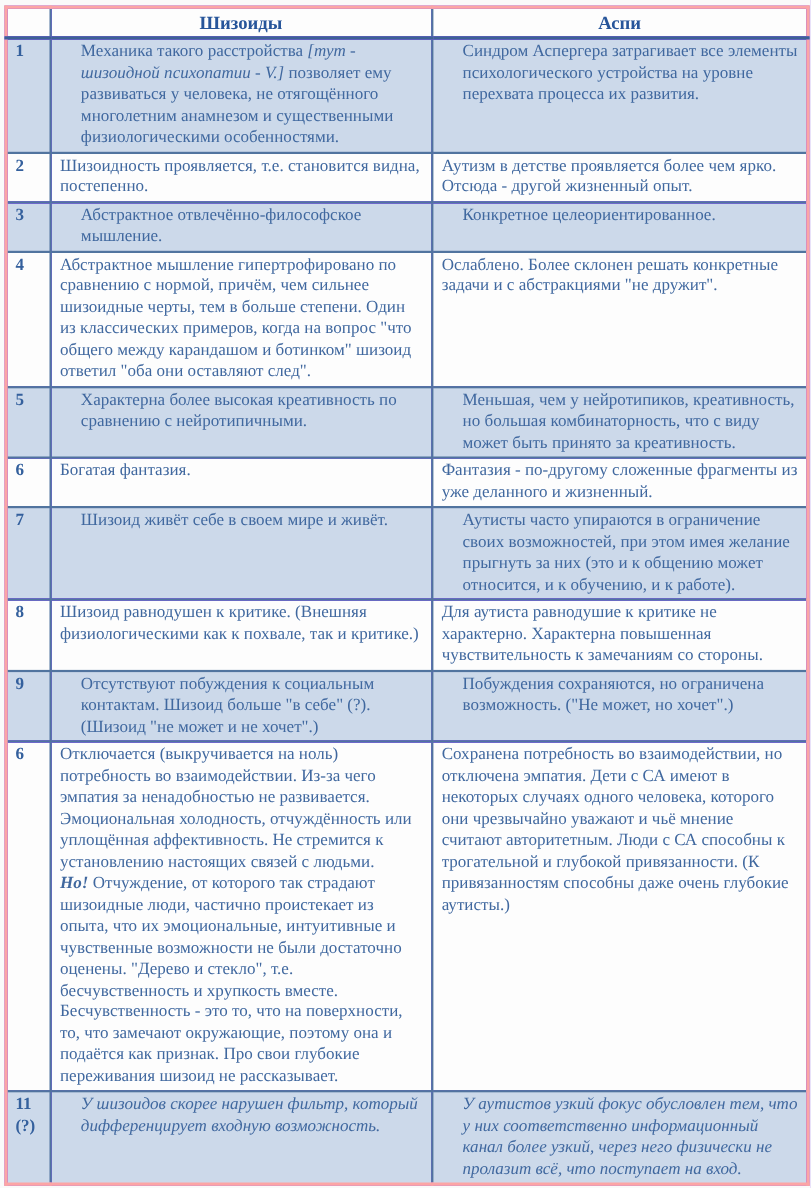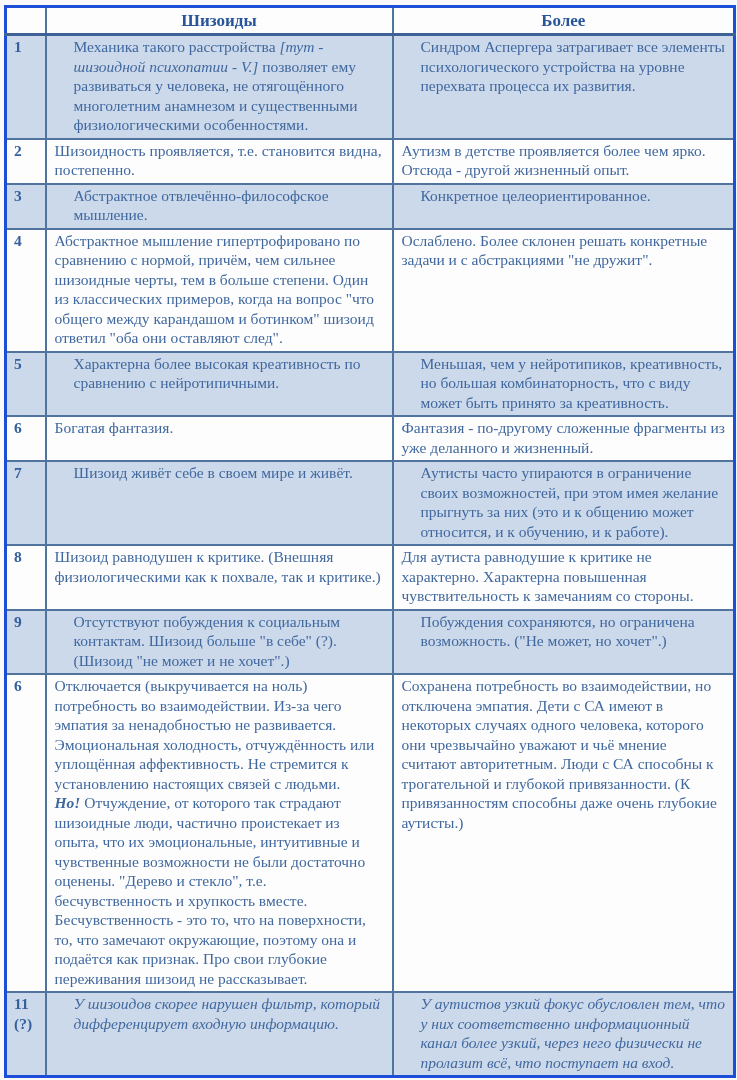--- a/index.html
+++ b/index.html
@@ -13,21 +13,21 @@
     box-sizing: border-box;
     padding: 5px 4px 6px 4px;
     background: #fafafa;
     font-family: "Liberation Serif", "DejaVu Serif", serif;
   }
   table.cmp {
     border-collapse: collapse;
     table-layout: fixed;
     width: 729px;
     background: #8b5cf6;
-    border: 3px solid #1d4ed8;
+    border: 3px solid #fca5a5;
   }
   table.cmp col.c-num   { width: 40px; }
   table.cmp col.c-left  { width: 347px; }
   table.cmp col.c-right { width: 342px; }
   table.cmp th, table.cmp td {
     border: 2px solid #51749f;
     vertical-align: top;
     padding: 1px 8px 3px 8px;
     font-size: 15.5px;
     line-height: 19.5px;
@@ -63,21 +63,21 @@
   <table class="cmp">
     <colgroup>
       <col class="c-num">
       <col class="c-left">
       <col class="c-right">
     </colgroup>
     <thead>
       <tr>
         <th></th>
         <th>Шизоиды</th>
-        <th>Более</th>
+        <th>Аспи</th>
       </tr>
     </thead>
     <tbody>
         <tr class="shaded">
           <td class="num"><span class="">1</span></td>
           <td><span class="">Механика такого расстройства </span><span class="it ">[тут - шизоидной психопатии - V.]</span><span class=""> позволяет ему развиваться у человека, не отягощённого многолетним анамнезом и существенными физиологическими особенностями.</span></td>
           <td><span class="">Синдром Аспергера затрагивает все элементы психологического устройства на уровне перехвата процесса их развития.</span></td>
         </tr>
         <tr class="plain">
           <td class="num"><span class="">2</span></td>
@@ -119,18 +119,18 @@
           <td><span class="">Отсутствуют побуждения к социальным контактам. Шизоид больше "в себе" (?). (Шизоид "не может и не хочет".)</span></td>
           <td><span class="">Побуждения сохраняются, но ограничена возможность. ("Не может, но хочет".)</span></td>
         </tr>
         <tr class="plain">
           <td class="num"><span class="">6</span></td>
           <td><span class="">Отключается (выкручивается на ноль) потребность во взаимодействии. Из-за чего эмпатия за ненадобностью не развивается. Эмоциональная холодность, отчуждённость или уплощённая аффективность. Не стремится к установлению настоящих связей с людьми.</span><br><span class="it bd">Но!</span><span class=""> Отчуждение, от которого так страдают шизоидные люди, частично проистекает из опыта, что их эмоциональные, интуитивные и чувственные возможности не были достаточно оценены. "Дерево и стекло", т.е. бесчувственность и хрупкость вместе. Бесчувственность - это то, что на поверхности, то, что замечают окружающие, поэтому она и подаётся как признак. Про свои глубокие переживания шизоид не рассказывает.</span></td>
           <td><span class="">Сохранена потребность во взаимодействии, но отключена эмпатия. Дети с СА имеют в некоторых случаях одного человека, которого они чрезвычайно уважают и чьё мнение считают авторитетным. Люди с СА способны к трогательной и глубокой привязанности. (К привязанностям способны даже очень глубокие аутисты.)</span></td>
         </tr>
         <tr class="shaded">
           <td class="num"><span class="">11</span><br><span class="">(?)</span></td>
-          <td><span class="it ">У шизоидов скорее нарушен фильтр, который дифференцирует входную информацию.</span></td>
+          <td><span class="it ">У шизоидов скорее нарушен фильтр, который дифференцирует входную возможность.</span></td>
           <td><span class="it ">У аутистов узкий фокус обусловлен тем, что у них соответственно информационный канал более узкий, через него физически не пролазит всё, что поступает на вход.</span></td>
         </tr>
       </tbody>
   </table>
 </div>
 
 </body></html>

